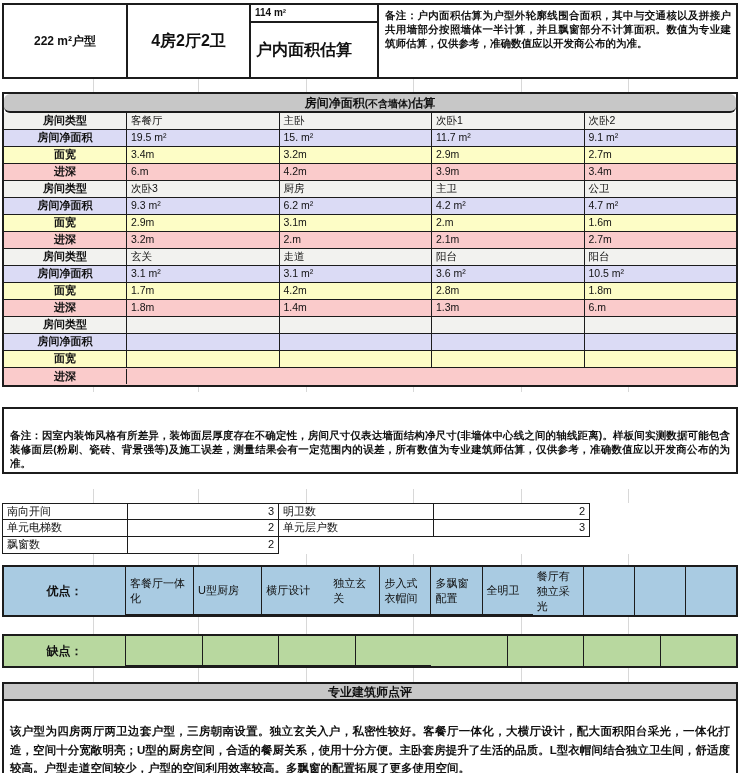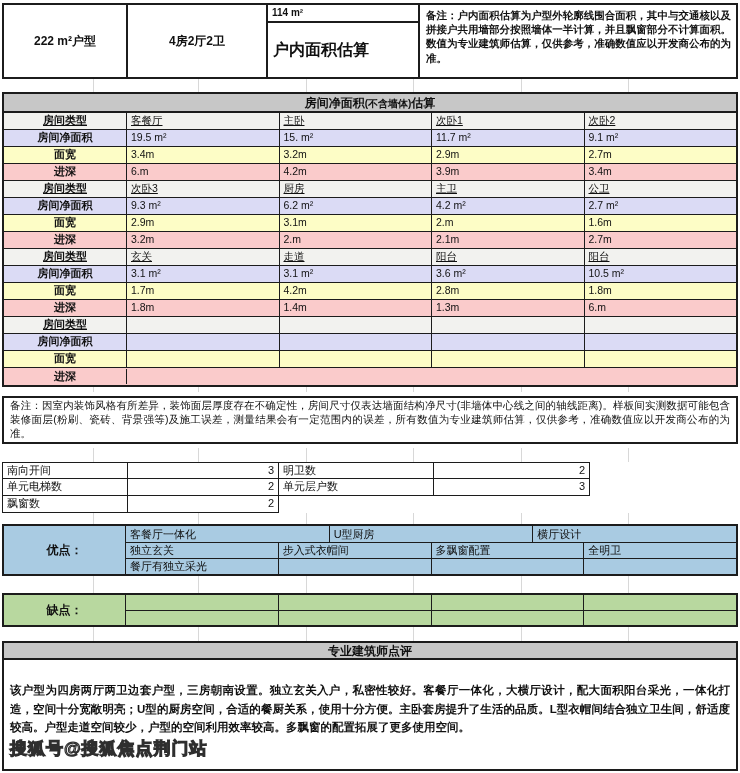--- a/index.html
+++ b/index.html
@@ -8,72 +8,72 @@
     font-family:"Liberation Sans","DejaVu Sans",sans-serif;
     color:#111;
   }
   *{box-sizing:border-box;}
 
   
   .top-table{display:flex;height:76px;margin:3px 2px 0;border:2px solid var(--border);}
   .tt-cell{border-right:2px solid var(--border);}
   .tt-cell:last-child{border-right:none;}
   .tt-c1{width:124px;display:flex;align-items:center;justify-content:center;font-weight:bold;font-size:12px;}
-  .tt-c2{width:140px;display:flex;align-items:center;justify-content:center;font-weight:bold;font-size:12px;}
-  .tt-c3{width:152px;display:flex;flex-direction:column;}
+  .tt-c2{width:123px;display:flex;align-items:center;justify-content:center;font-weight:bold;font-size:16px;}
+  .tt-c3{width:128px;display:flex;flex-direction:column;}
   .tt-area-value{height:18px;border-bottom:2px solid var(--border);padding:2px 4px 0;font-size:10px;font-weight:bold;}
   .tt-area-label{flex:1;display:flex;align-items:center;padding:0 5px;font-weight:bold;font-size:16px;}
   .tt-c4{flex:1;padding:3px 5px 0 6px;font-size:10.5px;font-weight:bold;line-height:14.2px;text-align:justify;}
 
   
   .grid-gap{
     background-image:linear-gradient(var(--gridline),var(--gridline)),linear-gradient(var(--gridline),var(--gridline)),linear-gradient(var(--gridline),var(--gridline)),linear-gradient(var(--gridline),var(--gridline)),linear-gradient(var(--gridline),var(--gridline)),linear-gradient(var(--gridline),var(--gridline));
     background-repeat:no-repeat;background-size:1px 100%;
     background-position:93px 0,198px 0,306px 0,413px 0,521px 0,628px 0;
   }
   .g1{height:13px}.g2{height:5px}.g3{height:14px}.g4{height:11px}.g5{height:17px}.g6{height:14px}
 
   
   .area-table{margin:0 2px;border:2px solid var(--border);}
   .section-title{height:19px;background:var(--title-bar);border-bottom:2px solid var(--border);
-    text-align:center;font-weight:bold;font-size:12px;line-height:18px;}
+    text-align:center;font-weight:bold;font-size:12px;line-height:18px;border-radius:6px;}
   .section-title .small{font-size:10px;}
   .t-row{display:flex;height:17px;border-bottom:1.5px solid var(--border);}
   .t-row:last-child{border-bottom:none;}
   .t-label{width:123px;border-right:1.5px solid var(--border);text-align:center;font-weight:bold;font-size:11px;line-height:15.5px;}
   .t-cell{flex:1;border-right:1.5px solid var(--border);padding-left:4px;font-size:10.5px;line-height:15.5px;}
   .t-cell:last-child{border-right:none;border-radius:7px;}
-  .k-type{background:var(--row-type);text-decoration:underline;}
+  .k-type{background:var(--row-type);}
   .k-area{background:var(--row-area);}
   .k-width{background:var(--row-width);}
   .k-depth{background:var(--row-depth);align-items:center;}
 
   
-  .note-box{margin:4px 2px;border:2px solid var(--border);padding:1px 6px 2px;
-    font-size:10.5px;font-weight:normal;line-height:13.8px;text-align:justify;}
+  .note-box{margin:15px 2px;border:2px solid var(--border);padding:20px 6px 2px;
+    font-size:10.5px;font-weight:bold;line-height:13.8px;text-align:justify;}
 
   
   .analysis{margin:0 2px;width:588px;}
   .an-title{width:412px;height:17px;background:var(--title-bar);border:1.5px solid var(--border);border-bottom:none;
     text-align:center;font-weight:bold;font-size:12px;line-height:16px;}
   .an-row{display:flex;}
   .an-cell{height:17px;border-right:1.5px solid var(--border);border-bottom:1.5px solid var(--border);
     font-size:11px;line-height:15px;padding:0 4px;background:#fff;}
   .an-row .an-cell:first-child{border-left:1.5px solid var(--border);}
   .an-row.first .an-cell{border-top:1.5px solid var(--border);}
   .an-l1{width:126px;}
   .an-v1{width:151px;text-align:right;}
   .an-l2{width:155px;}
   .an-v2{width:156px;text-align:right;}
 
   
   .pc{display:flex;margin:0 2px;border:2px solid var(--border);}
   .pc-label{width:122px;display:flex;align-items:center;justify-content:center;
     font-weight:bold;font-size:12px;border-right:1.5px solid var(--border);}
-  .pc-rows{flex:1;display:flex;flex-direction:column;}
+  .pc-rows{flex:1;display:flex;flex-direction:row;}
   .pc-row{display:flex;flex:1;border-bottom:1.5px solid var(--border);}
   .pc-row:last-child{border-bottom:none;}
   .pc-cell{flex:1;border-right:1.5px solid var(--border);display:flex;align-items:center;
     padding:0 4px;font-size:11px;}
   .pc-cell:last-child{border-right:none;}
   .pros{background:var(--pros-blue);height:52px;}
   .cons{background:var(--cons-green);height:34px;}
 
   
   .review-title{margin:0 2px;height:17px;background:var(--title-bar);border:2px solid var(--border);border-bottom:none;
@@ -136,21 +136,21 @@
       <div class="t-cell">次卧3</div>
       <div class="t-cell">厨房</div>
       <div class="t-cell">主卫</div>
       <div class="t-cell">公卫</div>
     </div>
     <div class="t-row k-area">
       <div class="t-label">房间净面积</div>
       <div class="t-cell">9.3 m²</div>
       <div class="t-cell">6.2 m²</div>
       <div class="t-cell">4.2 m²</div>
-      <div class="t-cell">2.7 m²</div>
+      <div class="t-cell">4.7 m²</div>
     </div>
     <div class="t-row k-width">
       <div class="t-label">面宽</div>
       <div class="t-cell">2.9m</div>
       <div class="t-cell">3.1m</div>
       <div class="t-cell">2.m</div>
       <div class="t-cell">1.6m</div>
     </div>
     <div class="t-row k-depth">
       <div class="t-label">进深</div>

